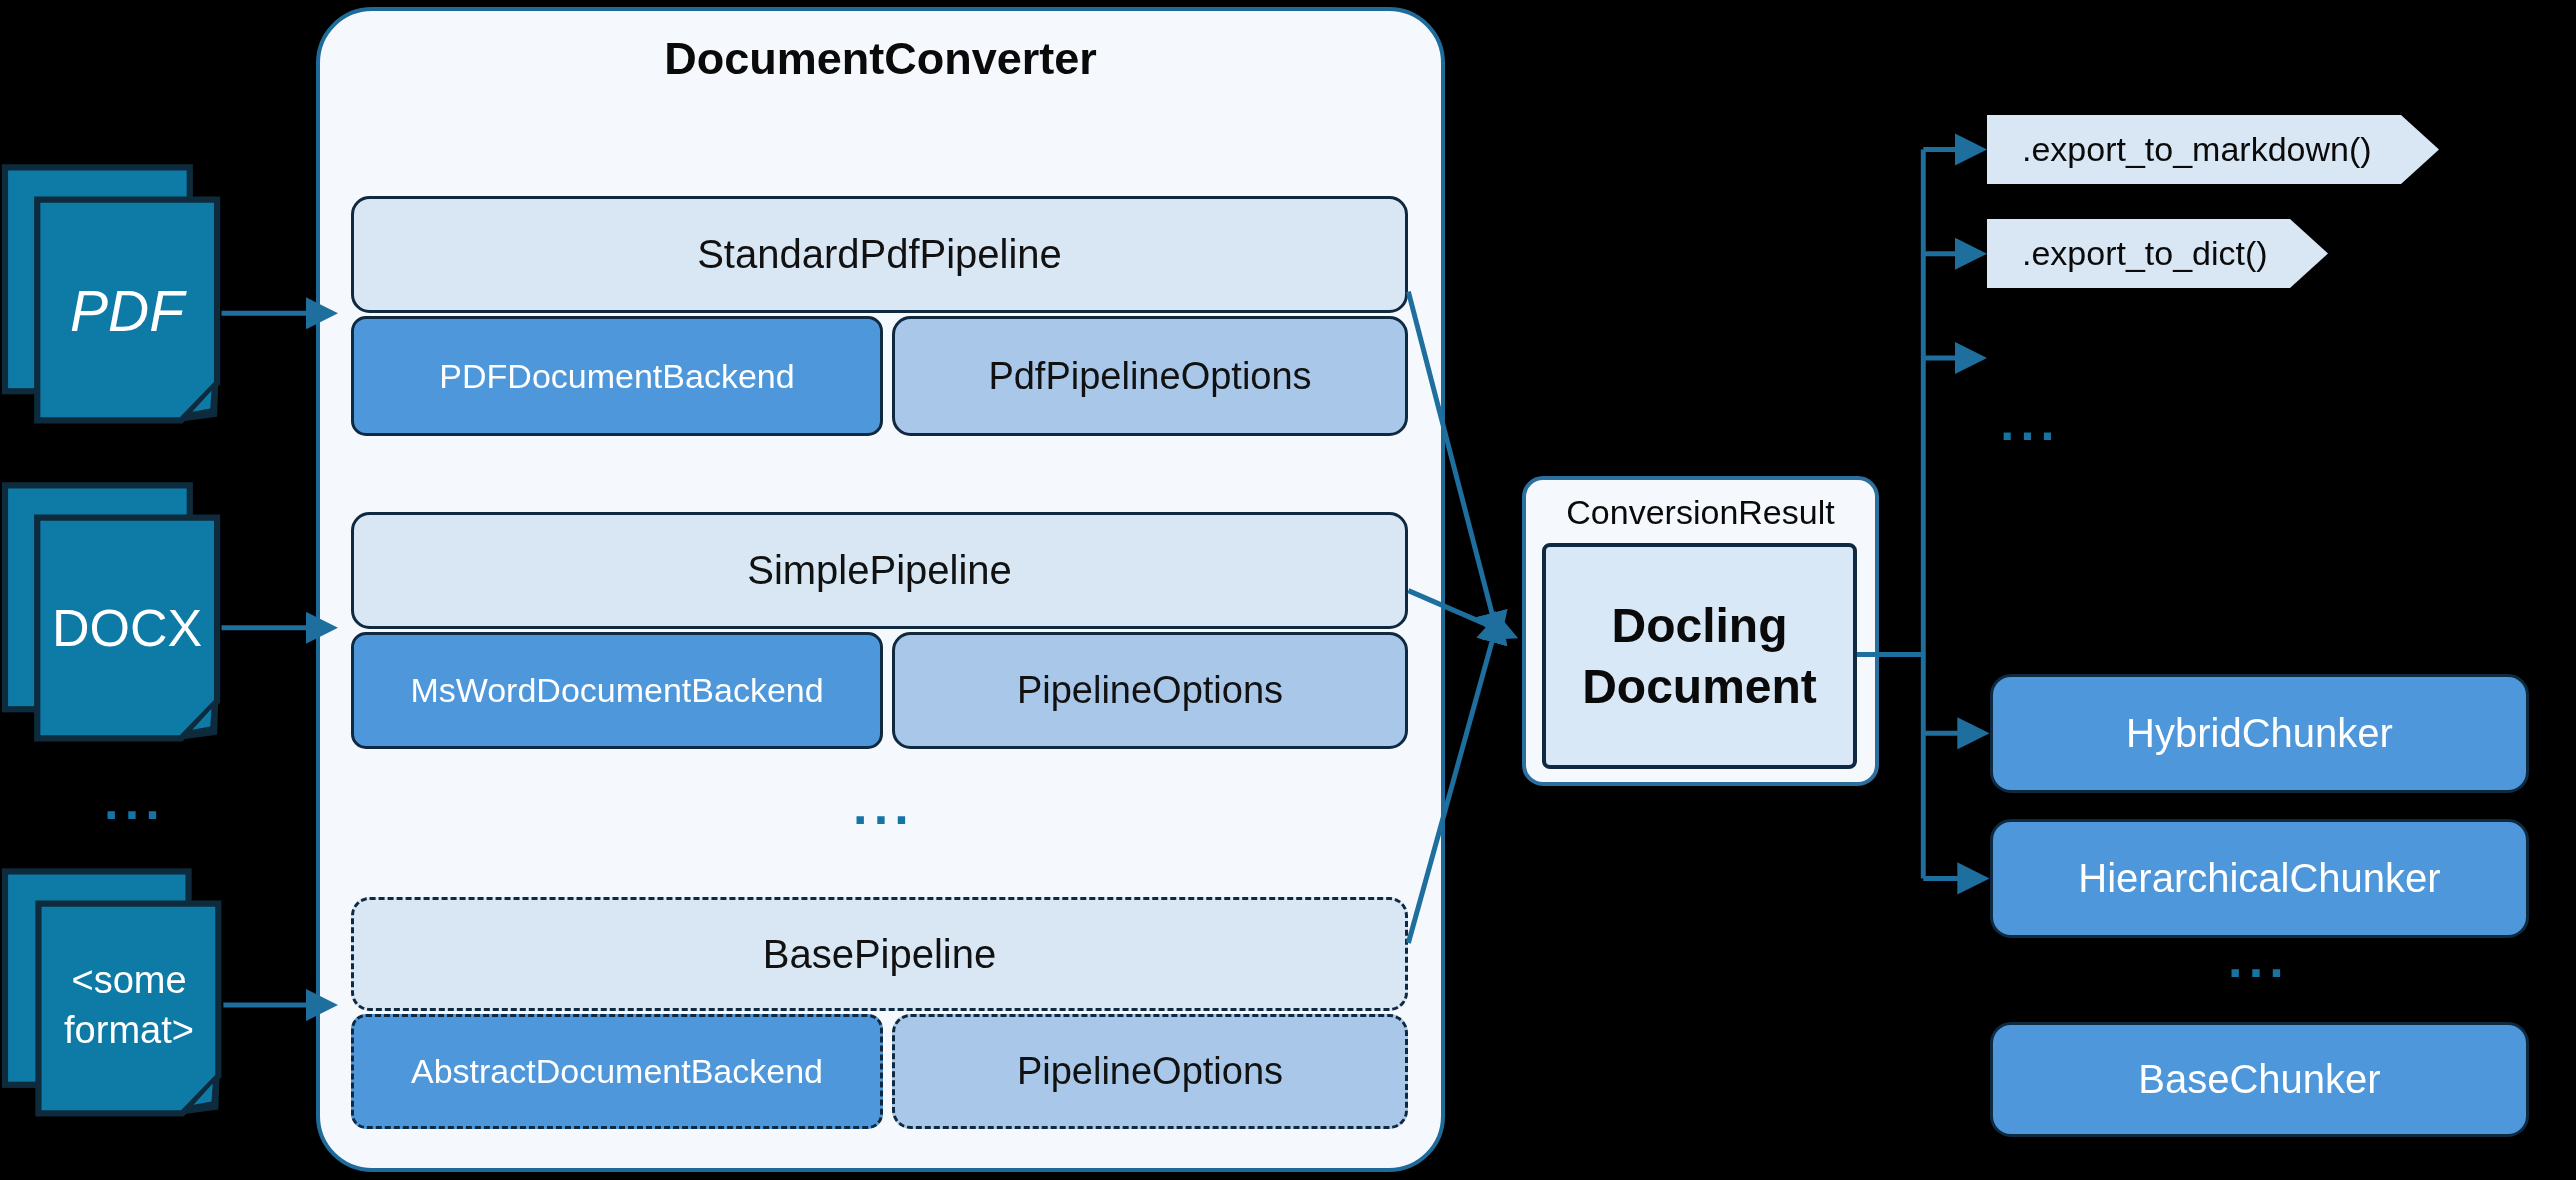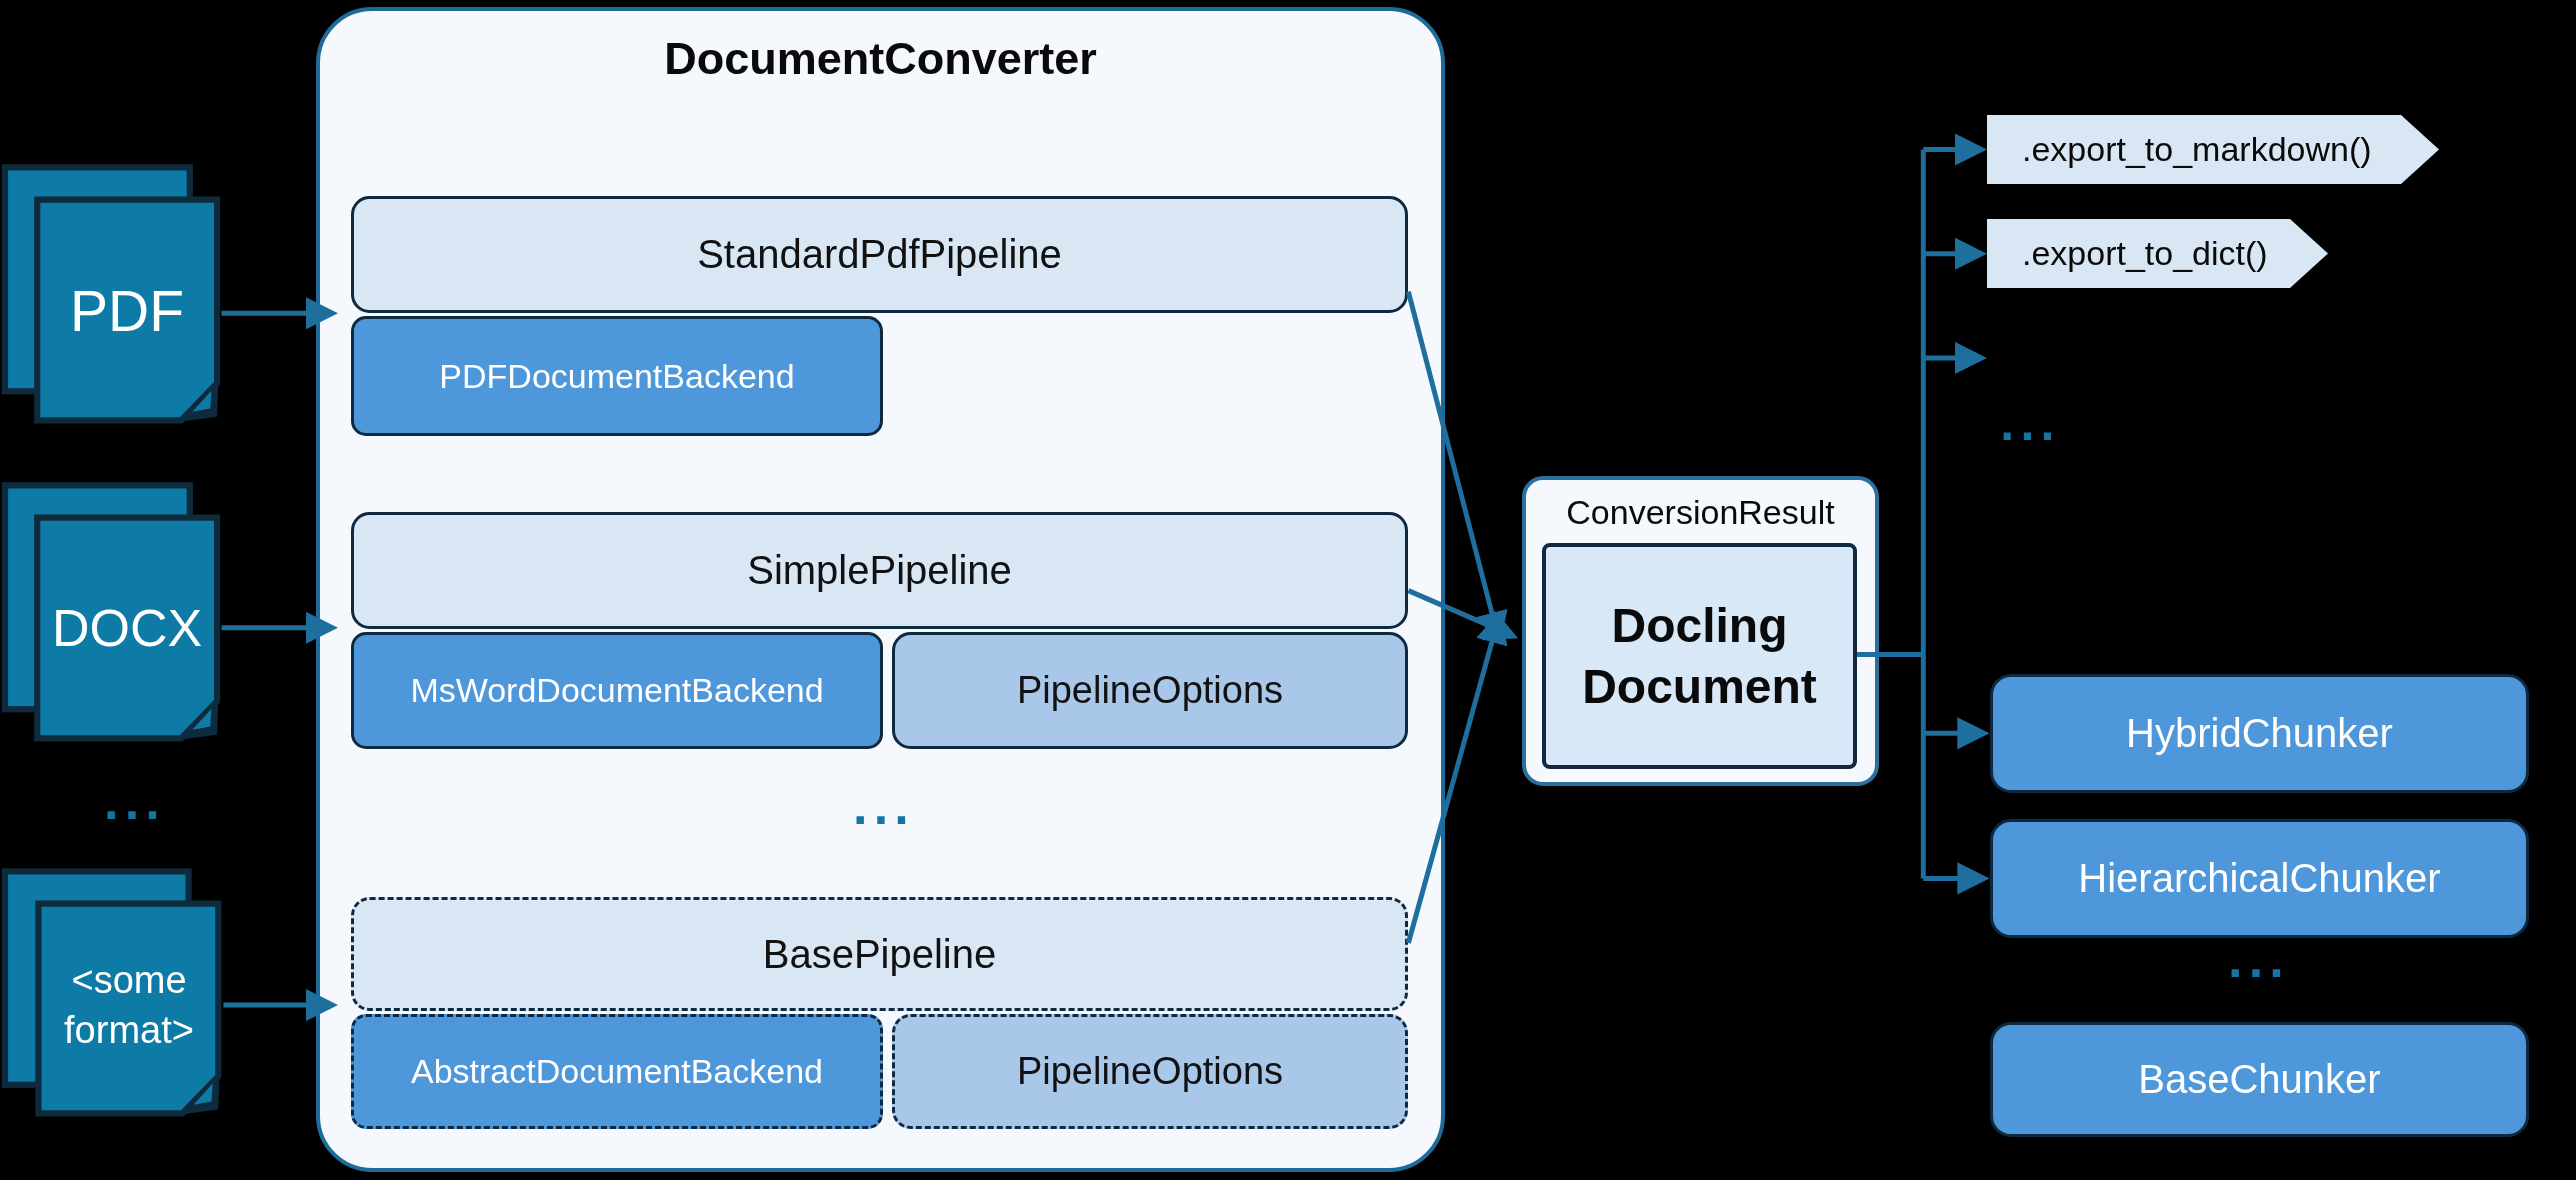--- a/index.html
+++ b/index.html
@@ -82,21 +82,21 @@
 <body>
 
 <div id="canvas">
 
   <svg class="abs" style="left:0px;top:161px;" width="227" height="267" viewBox="0 0 366 430">
     <rect x="8" y="10" width="298" height="361" fill="#0E7AA6" stroke="#0E2B3D" stroke-width="10"></rect>
     <polygon points="60,62 350,62 350,358 292,418 60,418" fill="#0E7AA6" stroke="#0E2B3D" stroke-width="10"></polygon>
     <path d="M352,356 L290,420 L350,412 Z" fill="#0E2B3D"></path>
     <path d="M341,370 L310,404 L339,399 Z" fill="#0E7AA6"></path>
   </svg>
-  <div class="abs center doc-label" style="left:34px;top:205px;width:186px;height:211px;">PDF</div>
+  <div class="abs center doc-label" style="left:34px;top:205px;width:186px;height:211px;font-style:italic;">PDF</div>
 
   <svg class="abs" style="left:0px;top:479px;" width="227" height="267" viewBox="0 0 366 430">
     <rect x="8" y="10" width="298" height="361" fill="#0E7AA6" stroke="#0E2B3D" stroke-width="10"></rect>
     <polygon points="60,62 350,62 350,358 292,418 60,418" fill="#0E7AA6" stroke="#0E2B3D" stroke-width="10"></polygon>
     <path d="M352,356 L290,420 L350,412 Z" fill="#0E2B3D"></path>
     <path d="M341,370 L310,404 L339,399 Z" fill="#0E7AA6"></path>
   </svg>
   <div class="abs center doc-label" style="left:34px;top:522px;width:186px;height:211px;font-size:52px;">DOCX</div>
 
   <div class="abs dots" style="left:73px;top:771px;width:124px;">...</div>
@@ -110,20 +110,21 @@
   <div class="abs center doc-label-small" style="left:37px;top:912px;width:184px;height:186px;">
     <span>&lt;some</span>
     <span>format&gt;</span>
   </div>
 
   <div class="abs converter-box"></div>
   <div class="abs center converter-title">DocumentConverter</div>
 
   <div class="abs center pipe-title" style="left:351px;top:196px;width:1057px;height:117px;">StandardPdfPipeline</div>
   <div class="abs center backend-box" style="left:351px;top:316px;width:532px;height:120px;">PDFDocumentBackend</div>
+  <div class="abs center options-box" style="left:892px;top:316px;width:516px;height:120px;">PdfPipelineOptions</div>
 
   <div class="abs center pipe-title" style="left:351px;top:512px;width:1057px;height:117px;">SimplePipeline</div>
   <div class="abs center backend-box" style="left:351px;top:632px;width:532px;height:117px;">MsWordDocumentBackend</div>
   <div class="abs center options-box" style="left:892px;top:632px;width:516px;height:117px;">PipelineOptions</div>
 
   <div class="abs dots" style="left:822px;top:776px;width:124px;">...</div>
 
   <div class="abs center pipe-title dashed" style="left:351px;top:897px;width:1057px;height:114px;">BasePipeline</div>
   <div class="abs center backend-box dashed" style="left:351px;top:1014px;width:532px;height:115px;">AbstractDocumentBackend</div>
   <div class="abs center options-box dashed" style="left:892px;top:1014px;width:516px;height:115px;">PipelineOptions</div>

